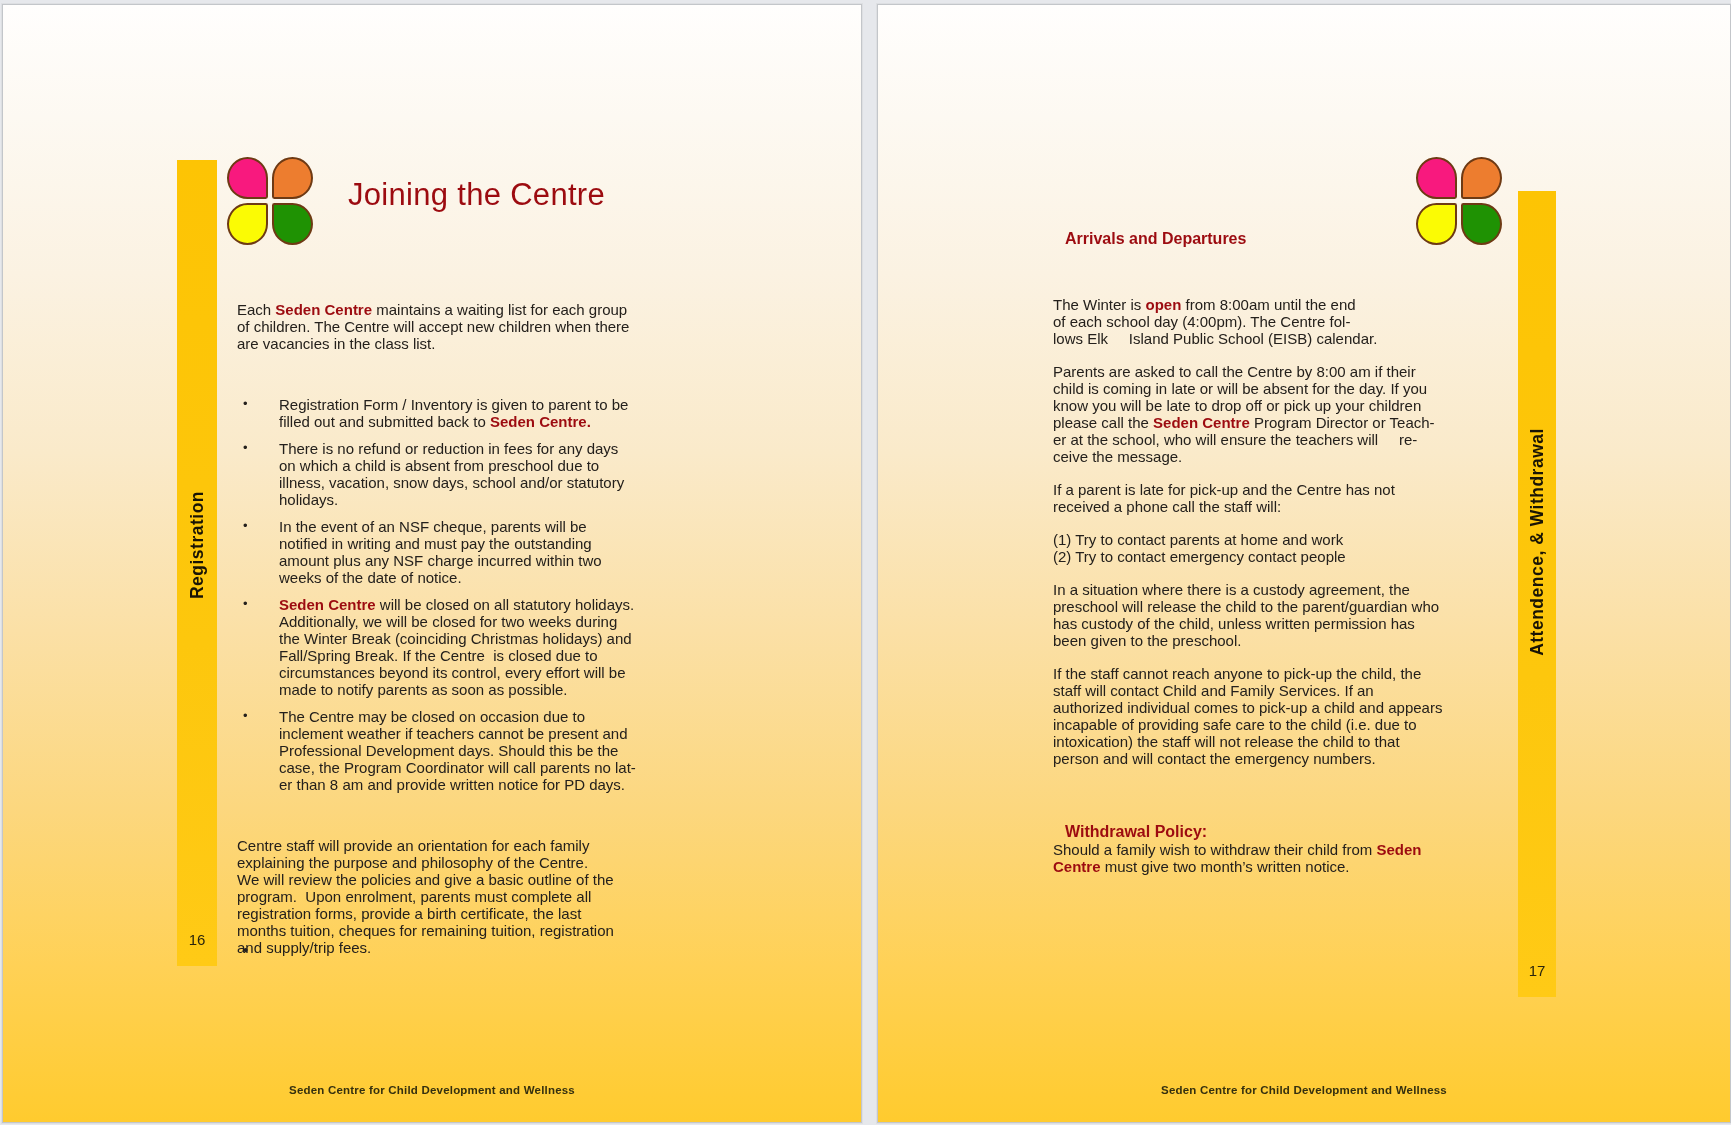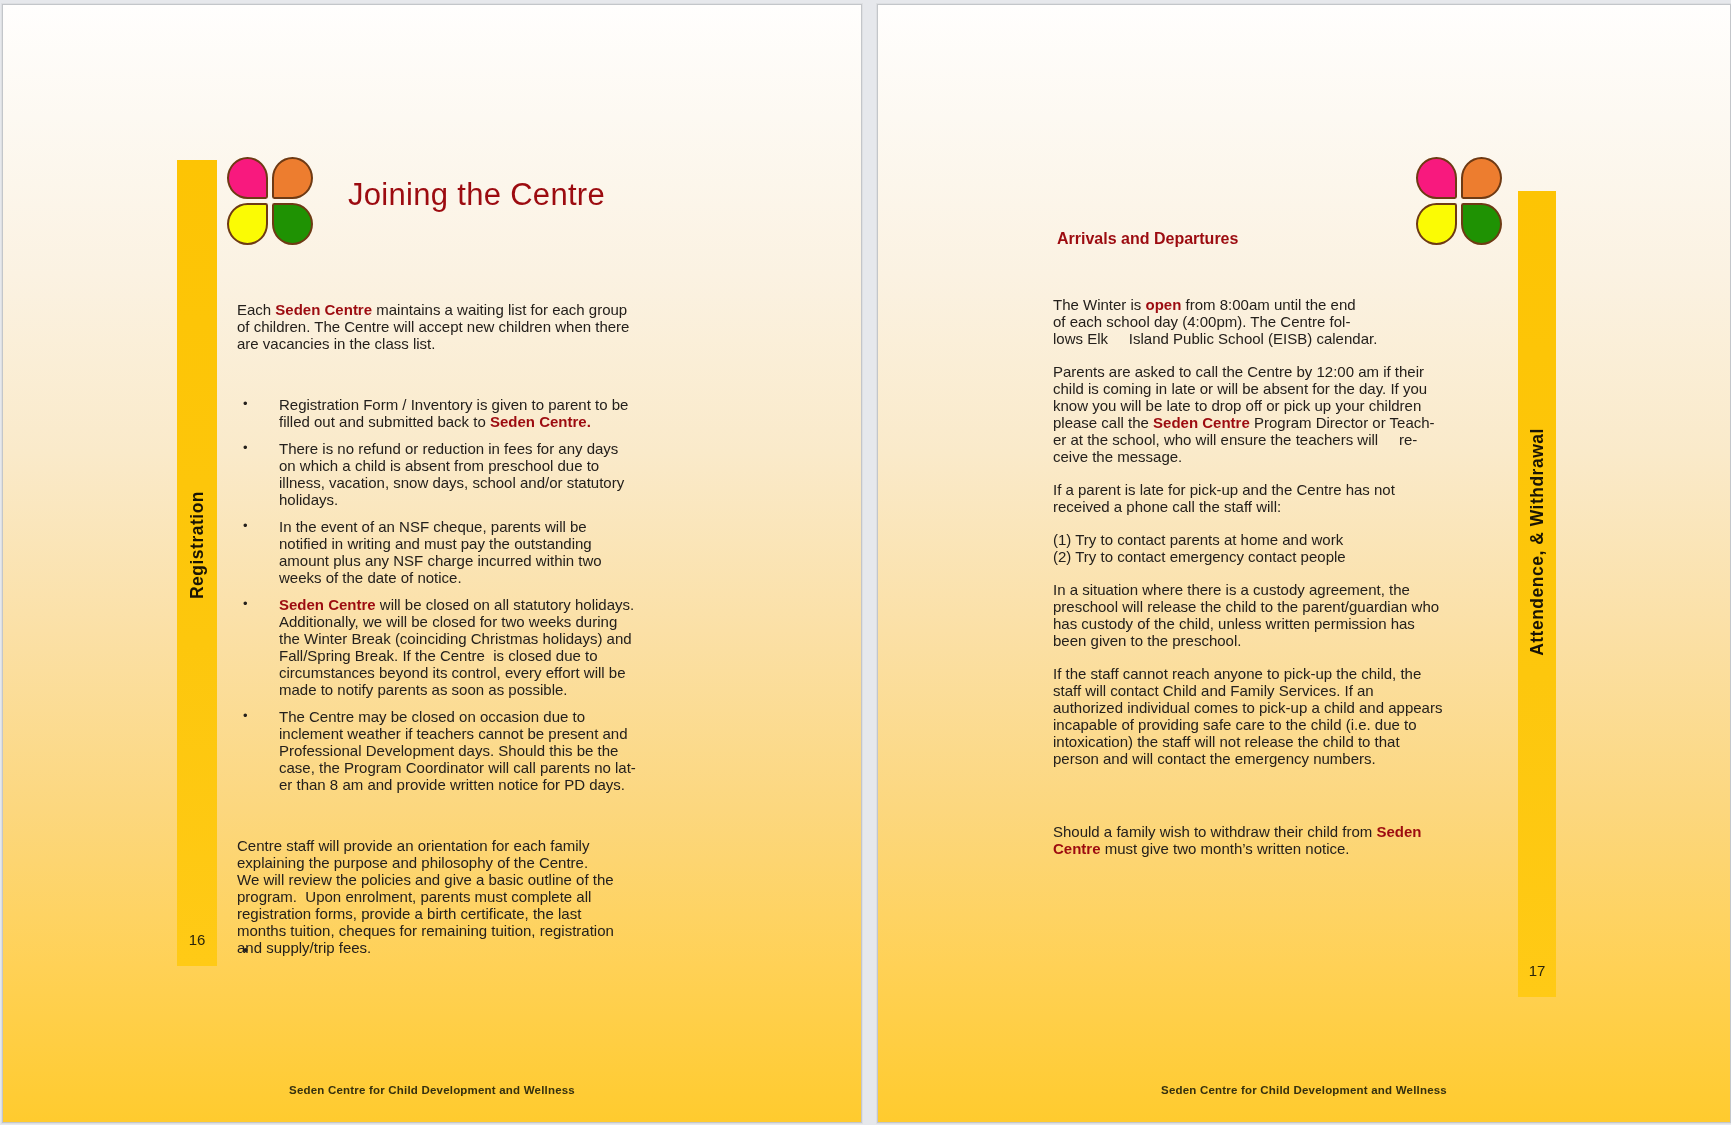--- a/index.html
+++ b/index.html
@@ -64,21 +64,21 @@
 
   .para{margin:0 0 10px 0;white-space:pre-wrap;}
   .right-col .para{margin-bottom:16px;}
   .bullet{position:relative;padding-left:42px;margin:0 0 10px 0;}
   .bullet .dot{position:absolute;left:6px;top:-1px;font-size:13px;}
   .btext{white-space:pre-wrap;}
   .em{color:var(--accent);font-weight:bold;}
 
   .section-heading{
     font-weight:bold;font-size:16px;color:var(--accent);
-    margin:0 0 15px 4px;white-space:nowrap;
+    margin:0 0 15px 12px;white-space:nowrap;
   }
   .withdrawal{
     position:absolute;left:175px;top:818px;width:480px;
     font-size:15px;line-height:17px;color:var(--text);
   }
   .withdrawal .section-heading{margin-bottom:1px;}
 
   .stray{position:absolute;left:240px;top:936px;font-size:15px;color:var(--text);}
 
   .footer{
@@ -151,39 +151,40 @@
       <div class="petal p1"></div>
       <div class="petal p2"></div>
       <div class="petal p3"></div>
       <div class="petal p4"></div>
     </div>
 
     <div class="body-col right-col">
       <div class="section-heading">Arrivals and Departures</div>
       <div><div class="para"><span>The Winter is </span><span class="em">open</span><span> from 8:00am until the end
 of each school day (4:00pm). The Centre fol-
-lows Elk     Island Public School (EISB) calendar.</span></div><div class="para"><span>Parents are asked to call the Centre by 12:00 am if their
+lows Elk     Island Public School (EISB) calendar.</span></div><div class="para"><span>Parents are asked to call the Centre by 8:00 am if their
 child is coming in late or will be absent for the day. If you
 know you will be late to drop off or pick up your children
 please call the </span><span class="em">Seden Centre</span><span> Program Director or Teach-
 er at the school, who will ensure the teachers will     re-
 ceive the message.</span></div><div class="para"><span>If a parent is late for pick-up and the Centre has not
 received a phone call the staff will:</span></div><div class="para"><span>(1) Try to contact parents at home and work
 (2) Try to contact emergency contact people</span></div><div class="para"><span>In a situation where there is a custody agreement, the
 preschool will release the child to the parent/guardian who
 has custody of the child, unless written permission has
 been given to the preschool.</span></div><div class="para"><span>If the staff cannot reach anyone to pick-up the child, the
 staff will contact Child and Family Services. If an
 authorized individual comes to pick-up a child and appears
 incapable of providing safe care to the child (i.e. due to
 intoxication) the staff will not release the child to that
 person and will contact the emergency numbers.</span></div></div>
     </div>
 
     <div class="withdrawal">
+      <div class="section-heading">Withdrawal Policy:</div>
       <div class="para"><span>Should a family wish to withdraw their child from </span><span class="em">Seden
 Centre</span><span> must give two month’s written notice.</span></div>
     </div>
 
     <div class="footer">Seden Centre for Child Development and Wellness</div>
   </div>
 
 </div>
 
 </body></html>

